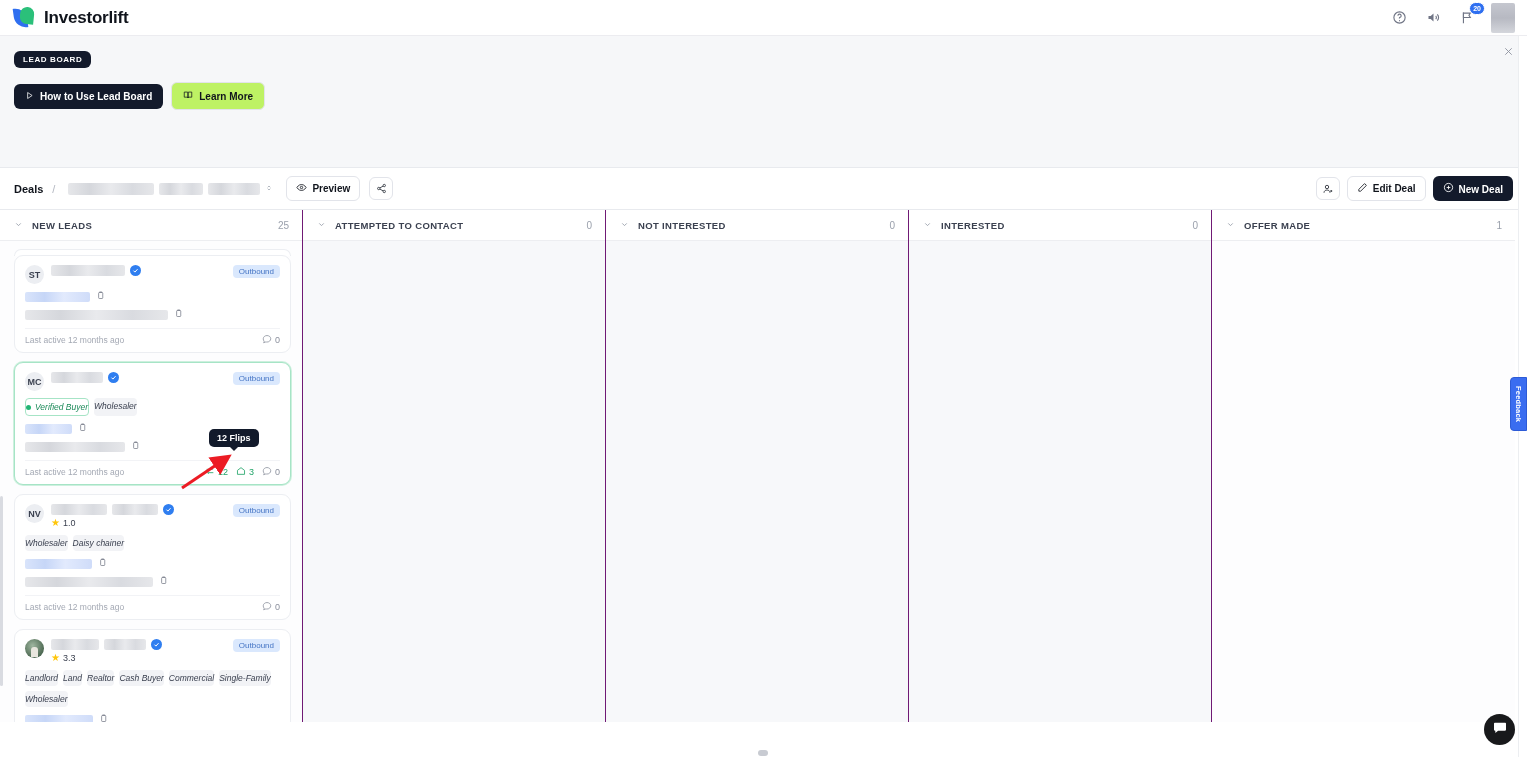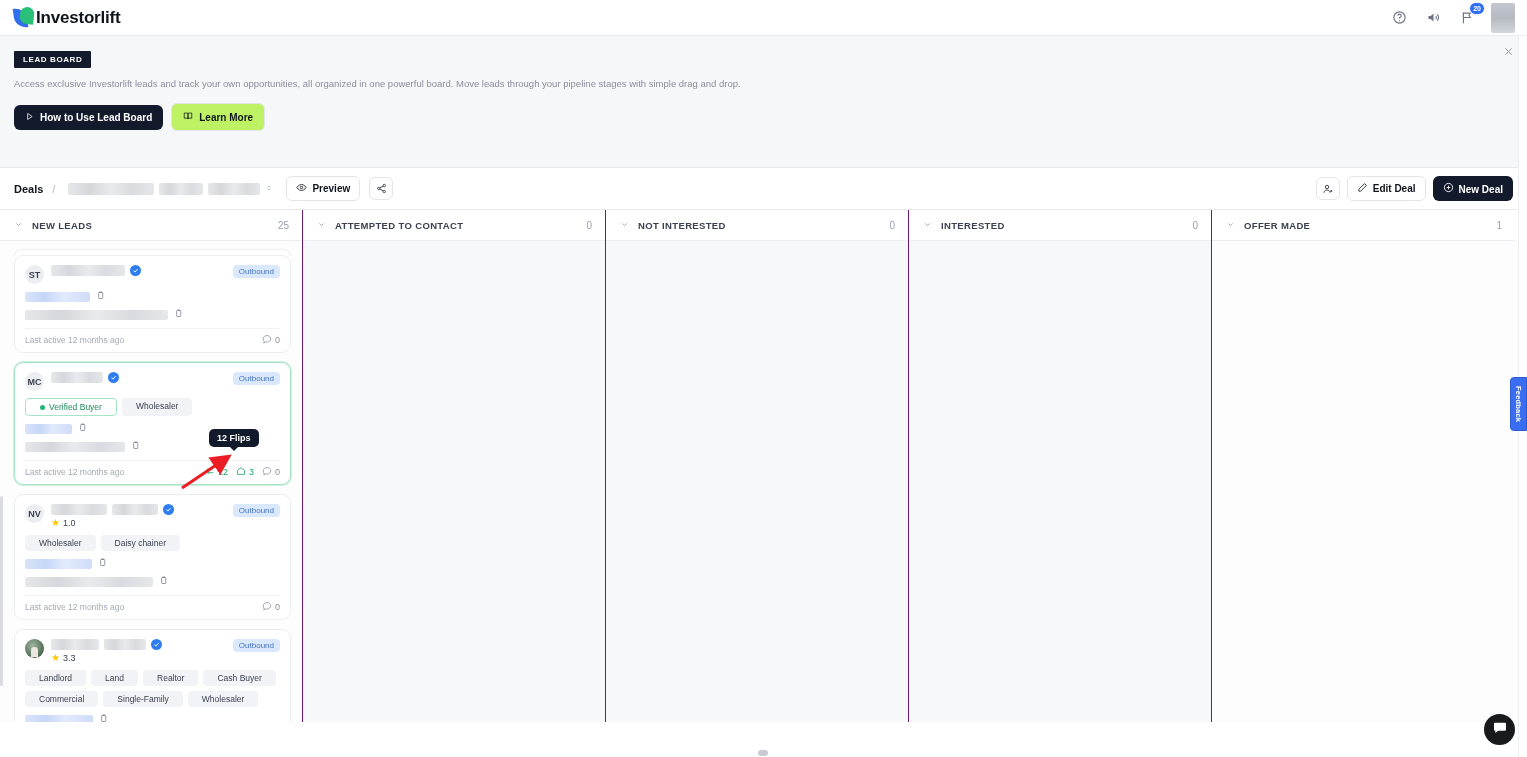--- a/index.html
+++ b/index.html
@@ -12,21 +12,21 @@
   body { position: relative; }
 
   
   .topnav {
     height: 36px; background: #fff;
     display: flex; align-items: center;
     padding: 0 12px 0 14px;
     border-bottom: 1px solid #ececf0;
     position: relative;
   }
-  .brand { display: flex; align-items: center; }
+  .brand { display: flex; align-items: center; gap: 8px; }
   .logo-leaf { width: 22px; height: 22px; position: relative; }
   .logo-leaf .l1 {
     position: absolute; left: 0; top: 1px; width: 13px; height: 20px;
     background: #2f6ff0;
     border-radius: 0 12px 0 12px;
     transform: rotate(-8deg);
   }
   .logo-leaf .l2 {
     position: absolute; left: 6px; top: 0px; width: 14px; height: 17px;
     background: #2bc07a;
@@ -55,21 +55,21 @@
 
   
   .banner {
     background: #f6f7f9; padding: 12px 14px 14px 14px;
     border-bottom: 1px solid #e8eaee; position: relative;
     height: 132px;
   }
   .pill-badge {
     display: inline-block; background: #131a2b; color: #fff;
     font-size: 8px; font-weight: 700; letter-spacing: 0.6px;
-    padding: 4px 9px; border-radius: 1px;
+    padding: 4px 9px; border-radius: 6px;
   }
   .banner h1 {
     font-size: 17px; font-weight: 700; color: #10141c;
     margin-top: 11px; letter-spacing: -0.25px;
   }
   .banner p {
     font-size: 9.5px; color: #8a8f9c; margin-top: 10px;
   }
   .banner-btns { margin-top: 14px; display: flex; gap: 8px; align-items: center; }
   .btn-dark {
@@ -183,21 +183,21 @@
   }
   .rating { font-size: 9px; color: #3b4150; display: flex; align-items: center; gap: 3px; margin-top: 2px; }
   .star { color: #ffc60a; font-size: 10px; }
   .tag-outbound {
     background: #dae8fd; color: #4474c4; font-size: 8px; font-weight: 400;
     padding: 2px 6px; border-radius: 4px; margin-left: auto; white-space: nowrap;
   }
   .tags { display: flex; flex-wrap: wrap; gap: 5px; margin-top: 7px; }
   .tag {
     background: #f2f3f6; color: #3b4150; font-size: 8.5px;
-    padding: 3px 14px; border-radius: 4px; white-space: nowrap;
+    padding: 3px 0; border-radius: 4px; white-space: nowrap; font-style: italic;
   }
   .tag.verified-buyer {
     background: #fff; color: #1d8a5a; border: 1px solid #a6e4c6;
     display: inline-flex; align-items: center; gap: 4px;
   }
   .dot-green { width: 5px; height: 5px; border-radius: 50%; background: #21b574; display:inline-block; }
   .contact-row { display: flex; align-items: center; gap: 6px; margin-top: 7px; }
   .copy-ic { color: #6d7280; font-size: 9px; line-height: 1; }
   .card-foot {
     display: flex; align-items: center; margin-top: 8px;
@@ -286,21 +286,20 @@
           <path d="M5.5 5h11l-2.2 3.5L16.5 12h-11z"></path>
       </svg>
       <span class="badge">20</span>
     </div>
     <div class="avatar-top"></div>
   </div>
 </div>
 
 <div class="banner">
   <span class="pill-badge">LEAD BOARD</span>
-  <p>Access exclusive Investorlift leads and track your own opportunities, all organized in one powerful board. Move leads through your pipeline stages with simple drag and drop.</p>
   <div class="banner-btns">
     <button class="btn-dark">
       <span>
         <svg width="9" height="9" viewBox="0 0 24 24" fill="none" stroke="currentColor" stroke-width="2">
             <path d="M7 4l12 8-12 8z"></path>
           </svg>
       </span>
       <span>How to Use Lead Board</span>
     </button>
     <button class="btn-light">

